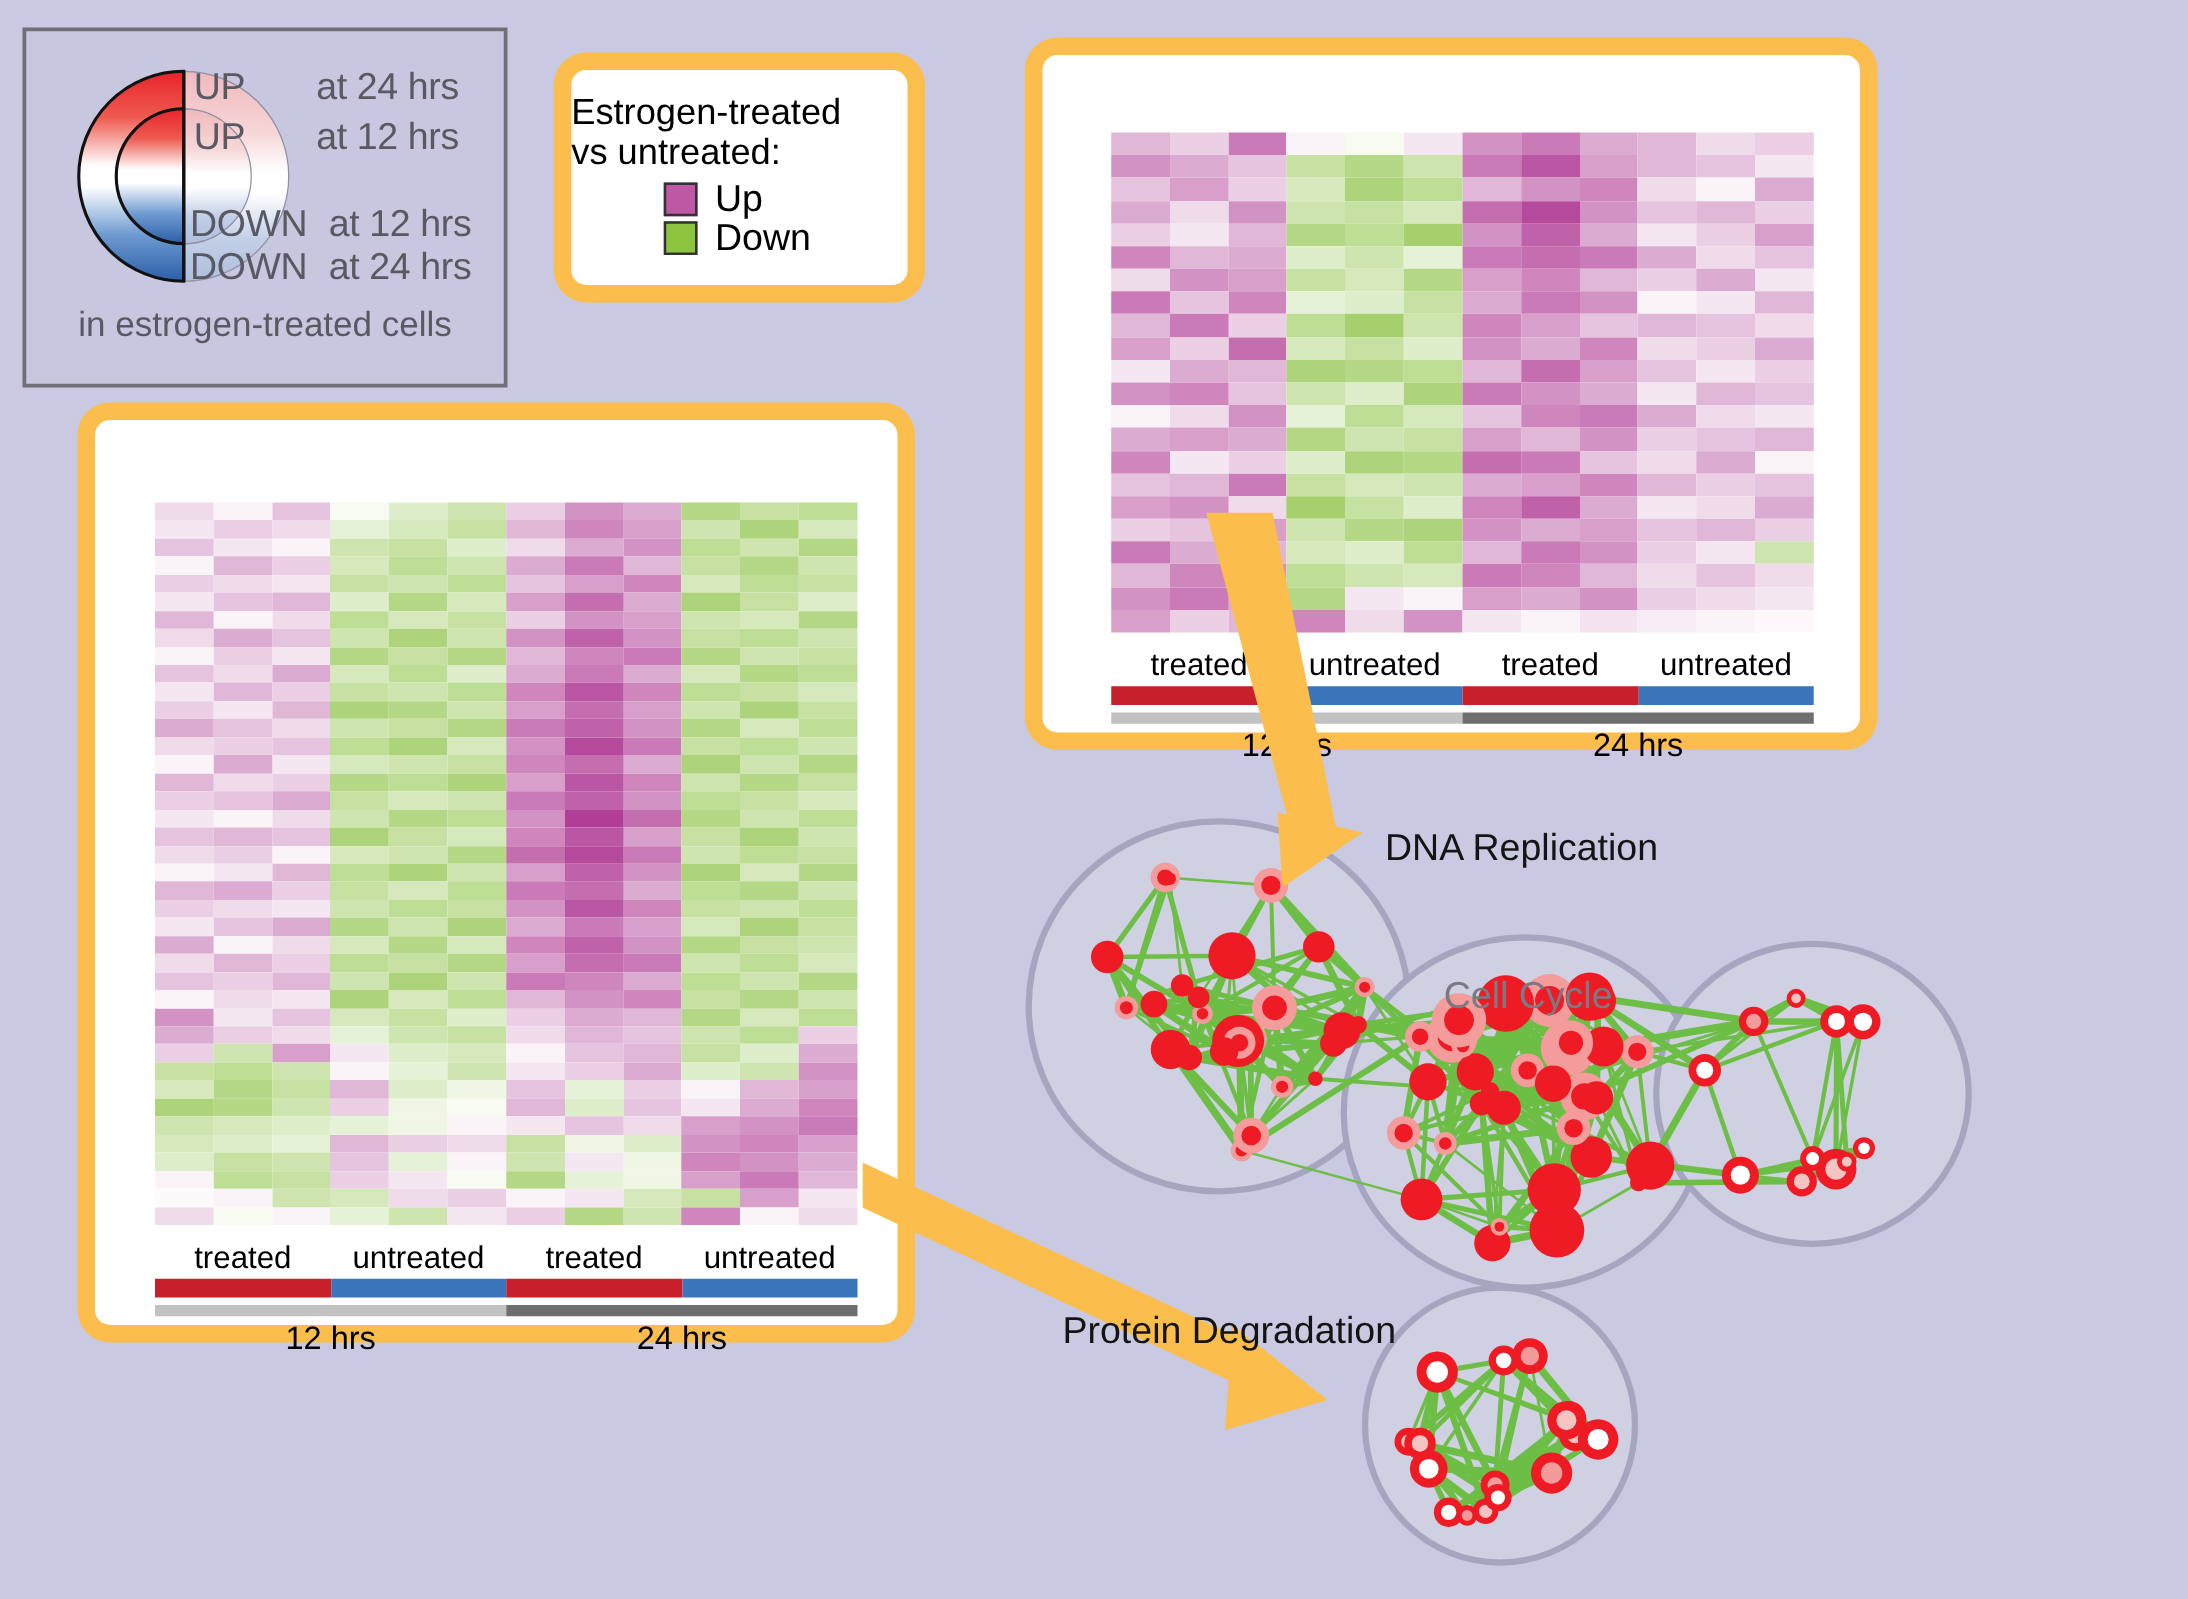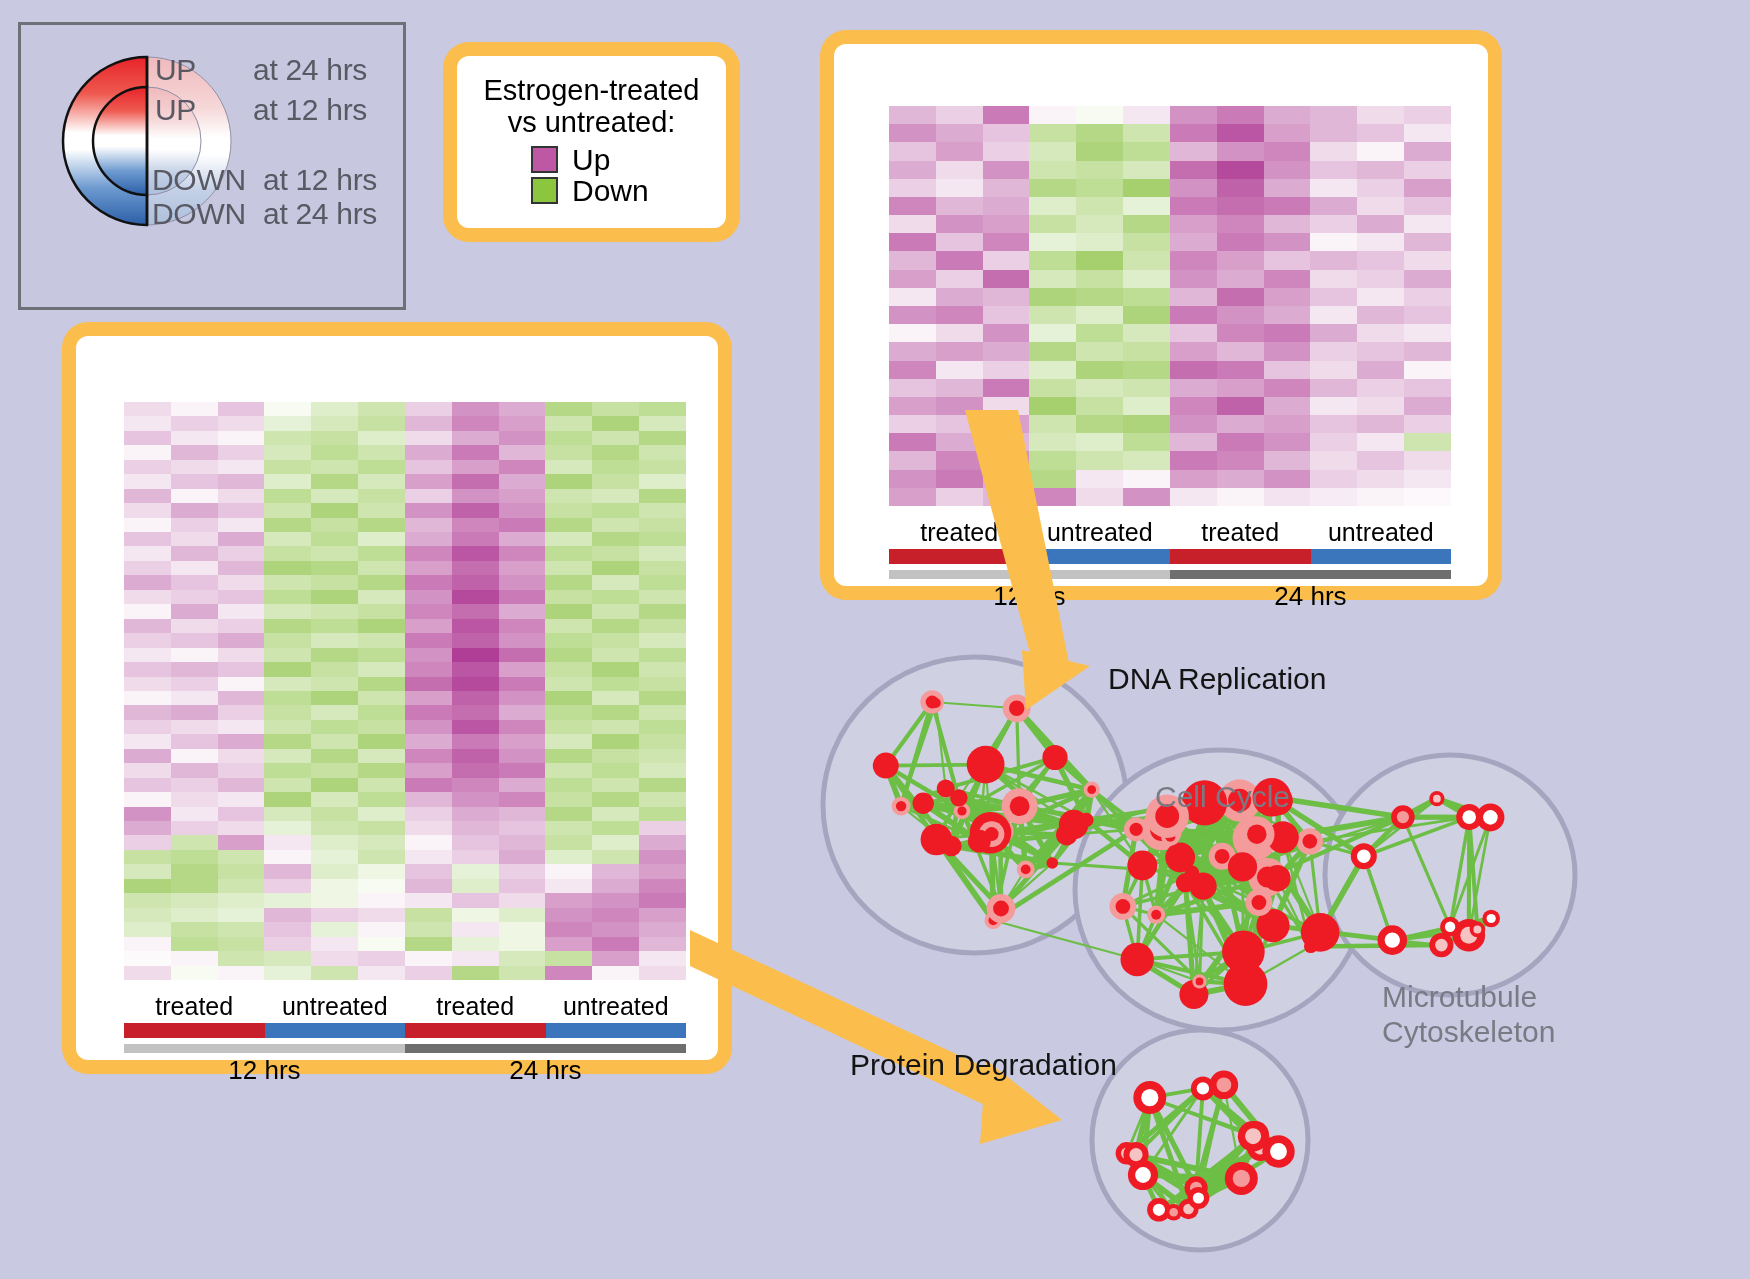--- a/index.html
+++ b/index.html
@@ -41,21 +41,21 @@
     border-radius:12px;
     width:100%;height:100%;
     box-sizing:border-box;
     position:relative;
   }
 
   
   #legend-panel{left:443px;top:42px;width:297px;height:200px;}
   #legend-panel .panel-inner{padding:14px 0 0 0;}
   .legend-title{
-    font-size:29px;color:#000;text-align:center;line-height:1.12;
+    font-size:29px;color:#000;text-align:left;line-height:1.12;
     margin:4px 0 0 0;
   }
   .legend-rows{margin-top:6px;padding-left:74px;}
   .legend-row{display:flex;align-items:center;gap:14px;margin-bottom:1px;}
   .swatch{width:27px;height:27px;border:2px solid #333;box-sizing:border-box;display:block;}
   .legend-lab{font-size:30px;color:#000;line-height:1;}
 
   
   #rf-panel{left:820px;top:30px;width:682px;height:570px;}
   #apc-panel{left:62px;top:322px;width:670px;height:752px;}
@@ -130,20 +130,21 @@
   <span class="wheel-label" style="left:134px;top:68px;">UP</span>
   <span class="wheel-label" style="left:232px;top:68px;">at 12 hrs</span>
 
   <span class="wheel-label" style="left:131px;top:138px;">DOWN</span>
   <span class="wheel-label" style="left:242px;top:138px;">at 12 hrs</span>
 
   <span class="wheel-label" style="left:131px;top:172px;">DOWN</span>
   <span class="wheel-label" style="left:242px;top:172px;">at 24 hrs</span>
 
   <div id="wheel-foot">
+    <div>in estrogen-treated cells</div>
   </div>
 </div>
 
 <div class="abs panel" id="legend-panel">
   <div class="panel-inner">
     <div class="legend-title">
       <div>Estrogen-treated</div>
       <div>vs untreated:</div>
     </div>
     <div class="legend-rows">
@@ -1545,20 +1546,16 @@
     <path d="M205 0 L258 0 L310 258 L276 266 Z" fill="#fbbe4d"></path>
     <path d="M262 240 L330 256 L266 300 Z" fill="#fbbe4d"></path>
   </svg>
   <svg class="abs" style="left:-100px;top:330px;" width="560" height="300">
     <path d="M0 0 L322 150 L318 186 L0 36 Z" fill="#fbbe4d"></path>
     <path d="M296 130 L372 190 L290 214 Z" fill="#fbbe4d"></path>
   </svg>
 
   <div class="net-label dark" style="left:318px;top:62px;">DNA Replication</div>
   <div class="net-label grey" style="left:365px;top:180px;">Cell Cycle</div>
-  <div class="net-label grey" style="left:592px;top:380px;text-align:left;">
-    <div>Microtubule</div>
-    <div>Cytoskeleton</div>
-  </div>
   <div class="net-label dark" style="left:60px;top:448px;">
     <div>Protein Degradation</div>
   </div>
 </div>
 
 </body></html>

